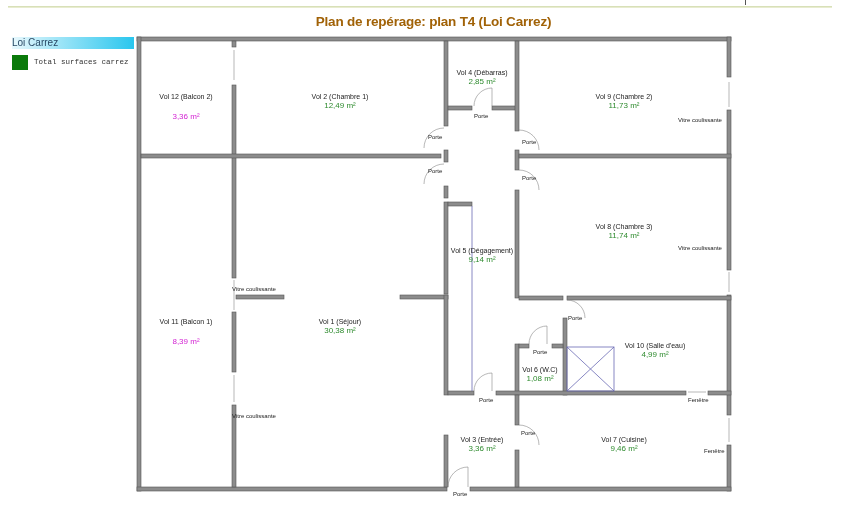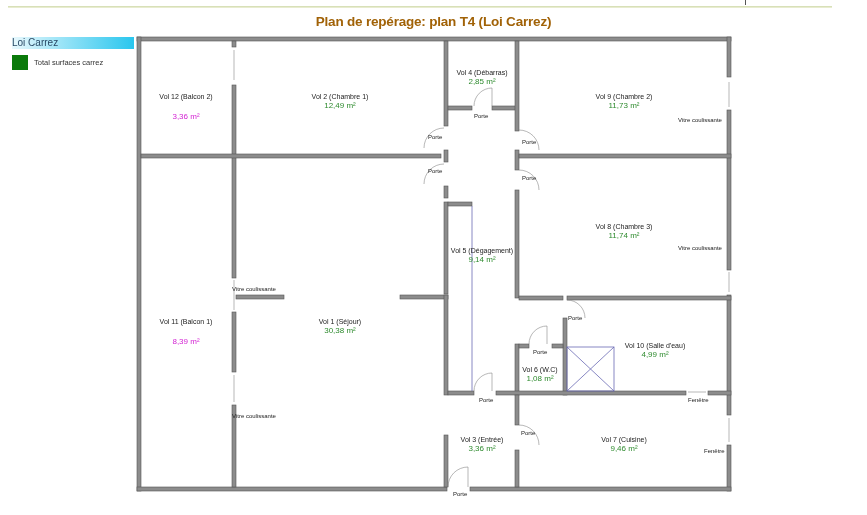--- a/index.html
+++ b/index.html
@@ -5,21 +5,21 @@
   html,body{margin:0;padding:0;background:#fff;}
   body{width:867px;height:515px;position:relative;overflow:hidden;font-family:"Liberation Sans",sans-serif;}
   .topline{position:absolute;left:8px;top:6px;width:824px;height:1px;background:#d8e0b8;}
   .topline2{position:absolute;left:8px;top:7px;width:824px;height:1px;background:#e8ecd0;}
   .tick{position:absolute;left:745px;top:0;width:1px;height:5px;background:#555;}
   .title{position:absolute;left:0;top:14px;width:867px;text-align:center;font-size:13.5px;font-weight:bold;color:#a16207;font-family:"Liberation Sans",sans-serif;letter-spacing:-0.2px;}
   .legend{position:absolute;left:12px;top:37px;width:122px;}
   .legend-head{height:12px;background:linear-gradient(to right,#e8f8fd,#29c6ee);font-size:10px;color:#2a4a66;line-height:12px;}
   .legend-item{display:flex;align-items:flex-start;margin-top:6px;}
   .swatch{width:16px;height:15px;flex:none;margin-right:6px;}
-  .legend-label{font-size:7.5px;color:#333;line-height:9px;padding-top:3px;}
+  .legend-label{font-size:7.5px;color:#333;line-height:9px;padding-top:3px;font-family:Liberation Mono, monospace;}
   svg{position:absolute;left:0;top:0;}
   .lbl{font-size:7px;fill:#222;font-family:"Liberation Sans",sans-serif;}
   .area-g{font-size:8px;fill:#2e8b2e;font-family:"Liberation Sans",sans-serif;}
   .area-m{font-size:8px;fill:#d21fd2;font-family:"Liberation Sans",sans-serif;}
   .sm{font-size:6px;fill:#222;font-family:"Liberation Sans",sans-serif;}
 </style>
 </head>
 <body>
 
 <div class="topline"></div>

